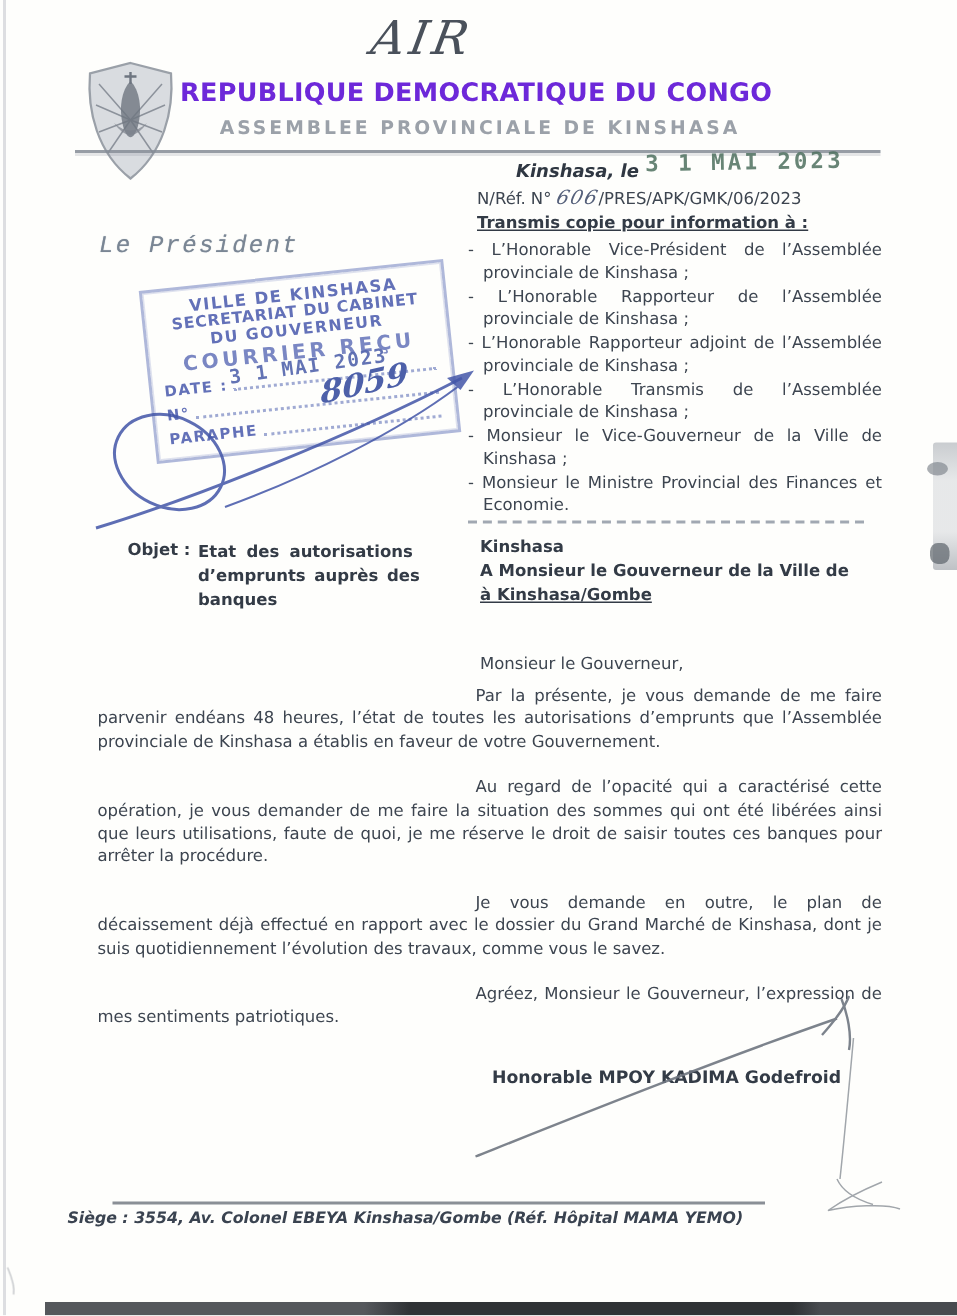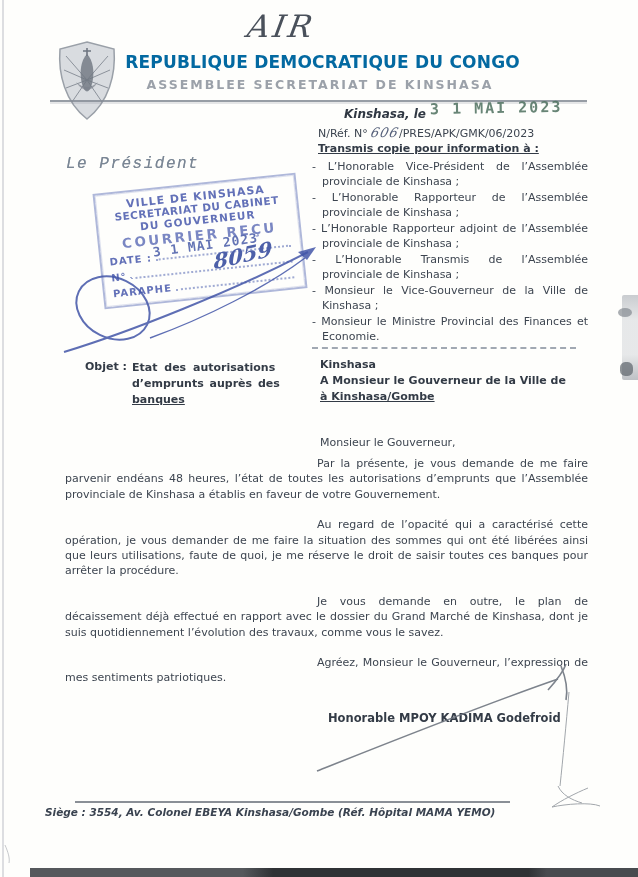--- a/index.html
+++ b/index.html
@@ -12,21 +12,21 @@
   .abs{position:absolute;}
   
   .edge-left{left:2px;top:0;width:2px;height:877px;background:#d4d6d9;opacity:.8;}
   .edge-right-band{right:0;top:295px;width:16px;height:85px;background:linear-gradient(to bottom,#b8bcc1,#dfe1e3 30%,#dfe1e3 70%,#a9adb3);opacity:.75;border-radius:2px 0 0 2px;}
   .smudge1{right:6px;top:308px;width:14px;height:9px;background:#7c838a;border-radius:50%;opacity:.65;}
   .smudge2{right:5px;top:362px;width:13px;height:14px;background:#5d646b;border-radius:40%;opacity:.7;}
   .bottom-bar{left:30px;top:868px;width:608px;height:9px;background:linear-gradient(to right,#55585c 0%,#55585c 35%,#2f3235 40%,#2f3235 82%,#484b4f 85%,#484b4f 100%);}
   
   .air{left:248px;top:8px;font-family:"DejaVu Serif",serif;font-style:italic;font-size:31px;color:#4a515b;transform:skewX(-10deg);letter-spacing:3px;}
   .crest{left:56px;top:40px;}
-  .title{left:120px;top:52px;width:400px;text-align:right;font-size:17px;font-weight:700;color:#0369a1;letter-spacing:.2px;}
+  .title{left:120px;top:52px;width:400px;text-align:left;font-size:17px;font-weight:700;color:#6d28d9;letter-spacing:.2px;}
   .subtitle{left:120px;top:77px;width:400px;text-align:center;font-size:12.5px;font-weight:700;color:#9ba1a9;letter-spacing:2px;}
   .header-rule{left:50px;top:100px;width:537px;height:2px;background:#868d97;opacity:.85;box-shadow:0 2px 0 rgba(134,141,151,.25);}
   .president{left:66px;top:110px;font-family:Liberation Mono, monospace;font-style:italic;font-size:16px;color:#7a8694;letter-spacing:1.5px;text-shadow:0 0 .6px #9aa4b0;margin-top:45px;}
   
   .dateline-label{left:344px;top:107px;font-size:12px;font-weight:700;font-style:italic;color:#2f3742;}
   .date-stamp-top{left:430px;top:99px;font-family:"DejaVu Sans Mono",monospace;font-weight:700;font-size:15px;color:#4e705f;letter-spacing:2px;opacity:.85;transform:rotate(-1deg);}
   .ref-line{left:318px;top:125px;font-size:11px;color:#3d4550;}
   .ref-number{font-family:"DejaVu Serif",serif;font-style:italic;font-size:13px;color:#55607a;display:inline-block;transform:skewX(-14deg);letter-spacing:1px;}
   
   .transmis-heading{left:318px;top:142px;font-size:11px;font-weight:700;text-decoration:underline;color:#333b46;}
@@ -53,21 +53,21 @@
   .row-date{top:60px;}
   .row-num{top:76px;}
   .row-paraphe{top:92px;}
   .stamp-date-value{left:52px;top:53px;font-family:"DejaVu Sans Mono",monospace;font-size:13px;font-weight:700;color:#4a5da9;letter-spacing:1px;transform:rotate(-2deg);opacity:.9;}
   .stamp-num-value{left:112px;top:62px;font-family:"DejaVu Serif",serif;font-style:italic;font-size:21px;color:#4458a5;transform:skewX(-12deg) rotate(-7deg);}
   
   .objet-label{left:85px;top:360px;font-size:11px;font-weight:700;color:#333b46;}
   .objet-body{left:132px;top:360px;width:190px;font-size:11px;font-weight:700;line-height:16px;color:#333b46;}
   .objet-l1{word-spacing:3px;}
   .objet-l2{word-spacing:2px;}
-  .objet-l3{text-decoration:underline;}
+  .objet-l3{}
   .recipient{left:320px;top:357px;width:268px;font-size:11px;font-weight:700;line-height:16px;color:#333b46;}
   .recipient .underlined{text-decoration:underline;}
   
   .salutation{left:320px;top:436px;font-size:11px;color:#3d4550;}
   .body-text{left:65px;top:456px;width:523px;font-size:11px;line-height:15.4px;text-align:justify;color:#3d4550;}
   .body-text p{margin:0 0 15px 0;text-indent:252px;}
   
   .sig-name{left:328px;top:711px;font-size:11.5px;font-weight:700;color:#333b46;}
   .footer-rule{left:75px;top:801px;width:435px;height:2px;background:#6d737c;opacity:.8;}
   .footer-text{left:45px;top:806px;width:495px;font-size:10.5px;font-weight:700;font-style:italic;color:#3a4350;}
@@ -99,21 +99,21 @@
         <line x1="31" y1="40" x2="16" y2="62"></line>
           <line x1="31" y1="40" x2="46" y2="62"></line>
       </g>
       <path d="M31 14 C25 20 23 32 26 44 C29 54 33 54 36 44 C39 32 37 20 31 14 Z" fill="#6e7580" opacity=".8"></path>
       <path d="M31 8 v8 M27 11 h8" stroke="#6e7580" stroke-width="1.6" fill="none"></path>
       <path d="M20 42 q11 10 22 0 q-11 16 -22 0 Z" fill="#7c828c" opacity=".7"></path>
     </svg>
   </div>
 
   <div class="abs title">REPUBLIQUE DEMOCRATIQUE DU CONGO</div>
-  <div class="abs subtitle">ASSEMBLEE SECRETARIAT DE KINSHASA</div>
+  <div class="abs subtitle">ASSEMBLEE PROVINCIALE DE KINSHASA</div>
   <div class="abs header-rule"></div>
   <div class="abs president">Le Président</div>
 
   <div class="abs dateline-label">Kinshasa, le</div>
   <div class="abs date-stamp-top">3 1 MAI 2023</div>
   <div class="abs ref-line">
     <span>N/Réf. N°</span>
     <span class="ref-number">606</span><span>/PRES/APK/GMK/06/2023</span>
   </div>
 

